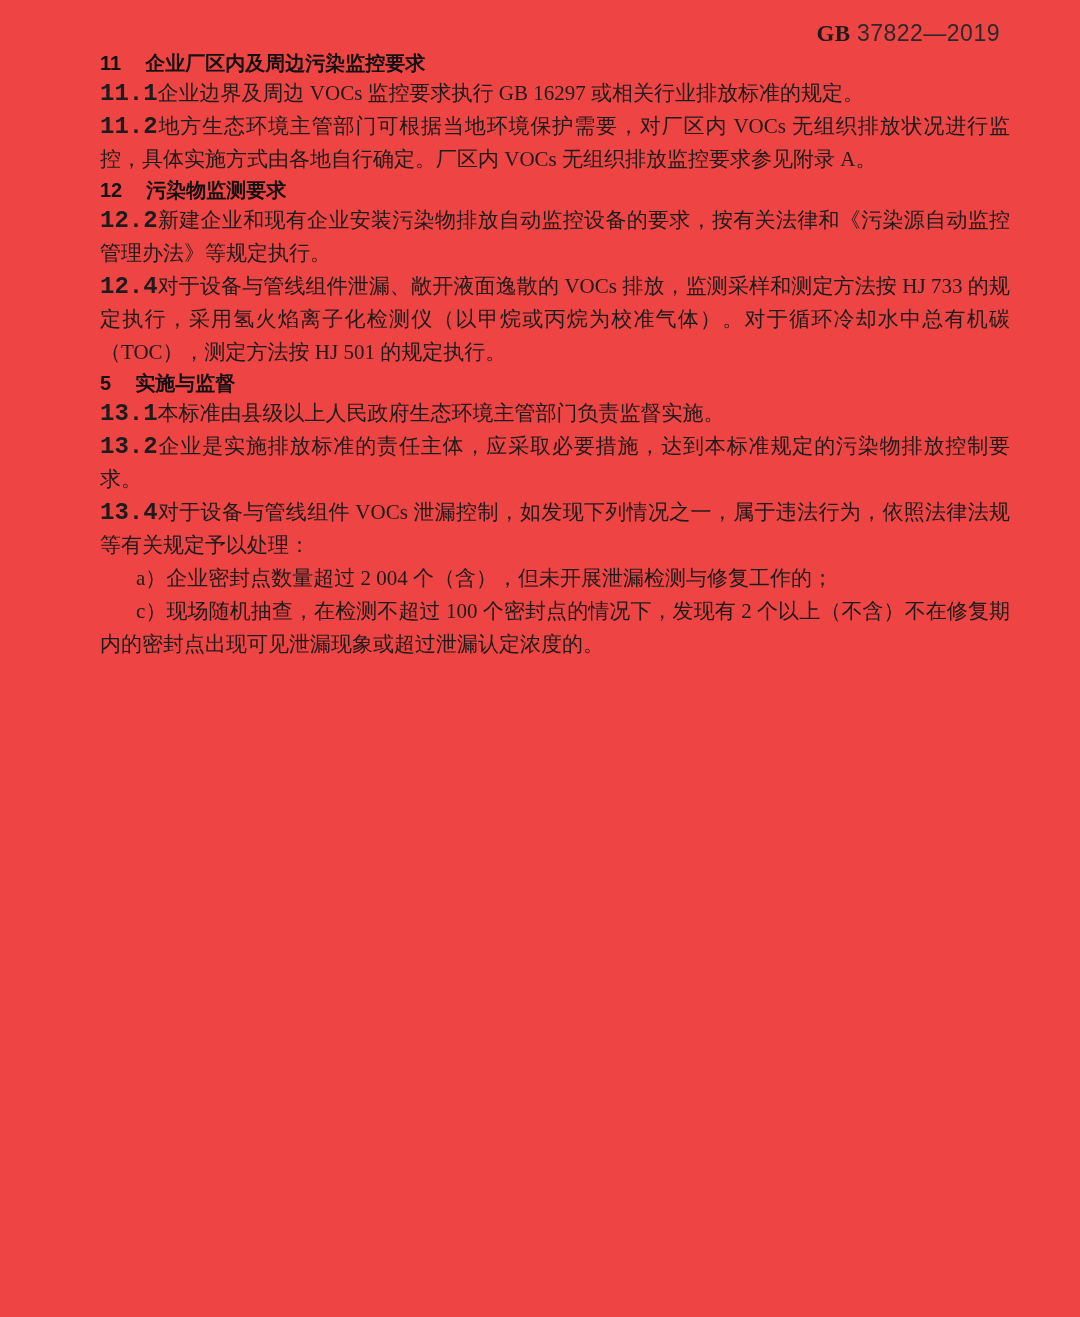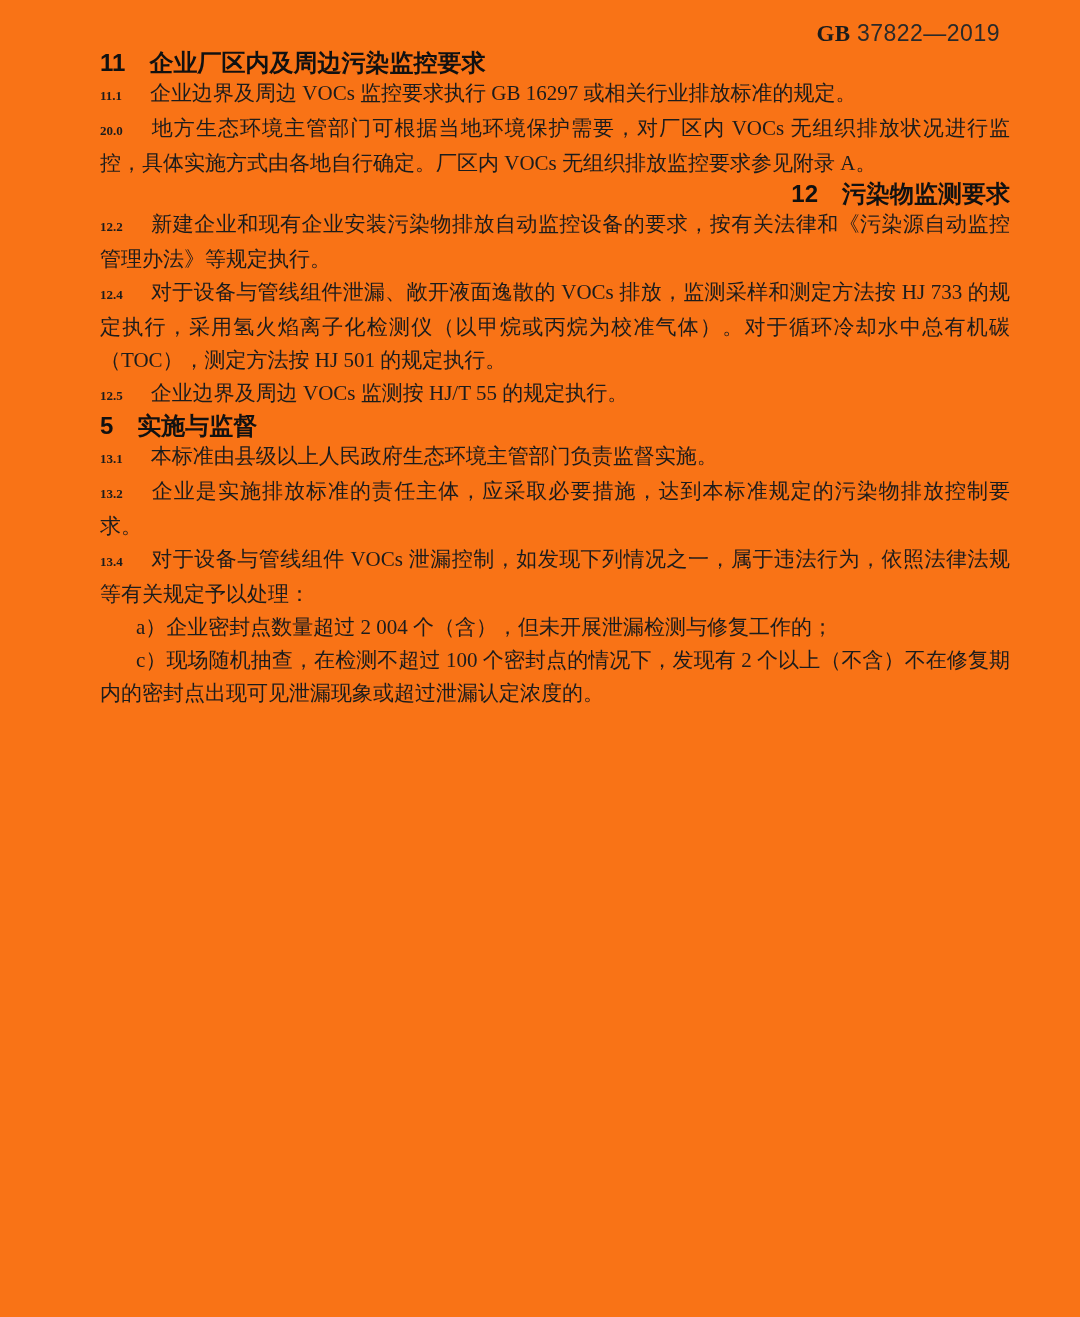--- a/index.html
+++ b/index.html
@@ -5,21 +5,21 @@
   html, body {
     margin: 0;
     padding: 0;
     background: #ffffff;
   }
   .page {
     position: relative;
     width: 1080px;
     height: 1317px;
     margin: 0 auto;
-    background: #f97316;
+    background: #ef4444;
     color: #1c1c1c;
     font-family: "Liberation Serif", "DejaVu Serif", serif;
     font-size: 21px;
     line-height: 33px;
     box-sizing: border-box;
     padding: 18px 70px 0 100px;
   }
   .doc-header {
     text-align: right;
     padding-right: 10px;
@@ -30,40 +30,40 @@
   .doc-header .std-label {
     font-weight: bold;
     font-family: "Liberation Serif", "DejaVu Serif", serif;
   }
   .doc-header .std-number {
     font-family: "Liberation Sans", "DejaVu Sans", sans-serif;
     font-weight: 400;
     color: #2a2a2a;
   }
   h2.sec {
-    font-size: 24px;
+    font-size: 20px;
     line-height: 28px;
     font-weight: bold;
     font-family: "Liberation Sans", "DejaVu Sans", sans-serif;
     color: #111;
     margin: 0;
   }
   h2.sec .snum { margin-right: 24px; }
   .sec-11 { margin-top: 56px; margin-bottom: 30px; }
-  .sec-12 { margin-top: 36px; margin-bottom: 30px; text-align: right; }
+  .sec-12 { margin-top: 36px; margin-bottom: 30px; }
   .sec-13 { margin-top: 30px; margin-bottom: 32px; }
   p.clause {
     margin: 0;
     text-align: justify;
   }
   p.clause .cnum {
-    font-family: Liberation Serif, serif;
+    font-family: Liberation Mono, monospace;
     font-weight: 600;
-    font-size: 13px;
-    margin-right: 28px;
+    font-size: 24px;
+    margin-right: 0;
     white-space: nowrap;
   }
   p.item {
     margin: 0;
     text-align: justify;
     text-indent: 36px;
   }
 </style>
 </head>
 <body>
@@ -76,35 +76,32 @@
   </div>
 
   <h2 class="sec sec-11">
     <span class="snum">11</span><span class="stitle">企业厂区内及周边污染监控要求</span>
   </h2>
 
   <p class="clause">
     <span class="cnum">11.1</span><span class="ctext">企业边界及周边 VOCs 监控要求执行 GB 16297 或相关行业排放标准的规定。</span>
   </p>
   <p class="clause">
-    <span class="cnum">20.0</span><span class="ctext">地方生态环境主管部门可根据当地环境保护需要，对厂区内 VOCs 无组织排放状况进行监控，具体实施方式由各地自行确定。厂区内 VOCs 无组织排放监控要求参见附录 A。</span>
+    <span class="cnum">11.2</span><span class="ctext">地方生态环境主管部门可根据当地环境保护需要，对厂区内 VOCs 无组织排放状况进行监控，具体实施方式由各地自行确定。厂区内 VOCs 无组织排放监控要求参见附录 A。</span>
   </p>
 
   <h2 class="sec sec-12">
     <span class="snum">12</span><span class="stitle">污染物监测要求</span>
   </h2>
 
   <p class="clause">
     <span class="cnum">12.2</span><span class="ctext">新建企业和现有企业安装污染物排放自动监控设备的要求，按有关法律和《污染源自动监控管理办法》等规定执行。</span>
   </p>
   <p class="clause">
     <span class="cnum">12.4</span><span class="ctext">对于设备与管线组件泄漏、敞开液面逸散的 VOCs 排放，监测采样和测定方法按 HJ 733 的规定执行，采用氢火焰离子化检测仪（以甲烷或丙烷为校准气体）。对于循环冷却水中总有机碳（TOC），测定方法按 HJ 501 的规定执行。</span>
-  </p>
-  <p class="clause">
-    <span class="cnum">12.5</span><span class="ctext">企业边界及周边 VOCs 监测按 HJ/T 55 的规定执行。</span>
   </p>
 
   <h2 class="sec sec-13">
     <span class="snum">5</span><span class="stitle">实施与监督</span>
   </h2>
 
   <p class="clause">
     <span class="cnum">13.1</span><span class="ctext">本标准由县级以上人民政府生态环境主管部门负责监督实施。</span>
   </p>
   <p class="clause">

